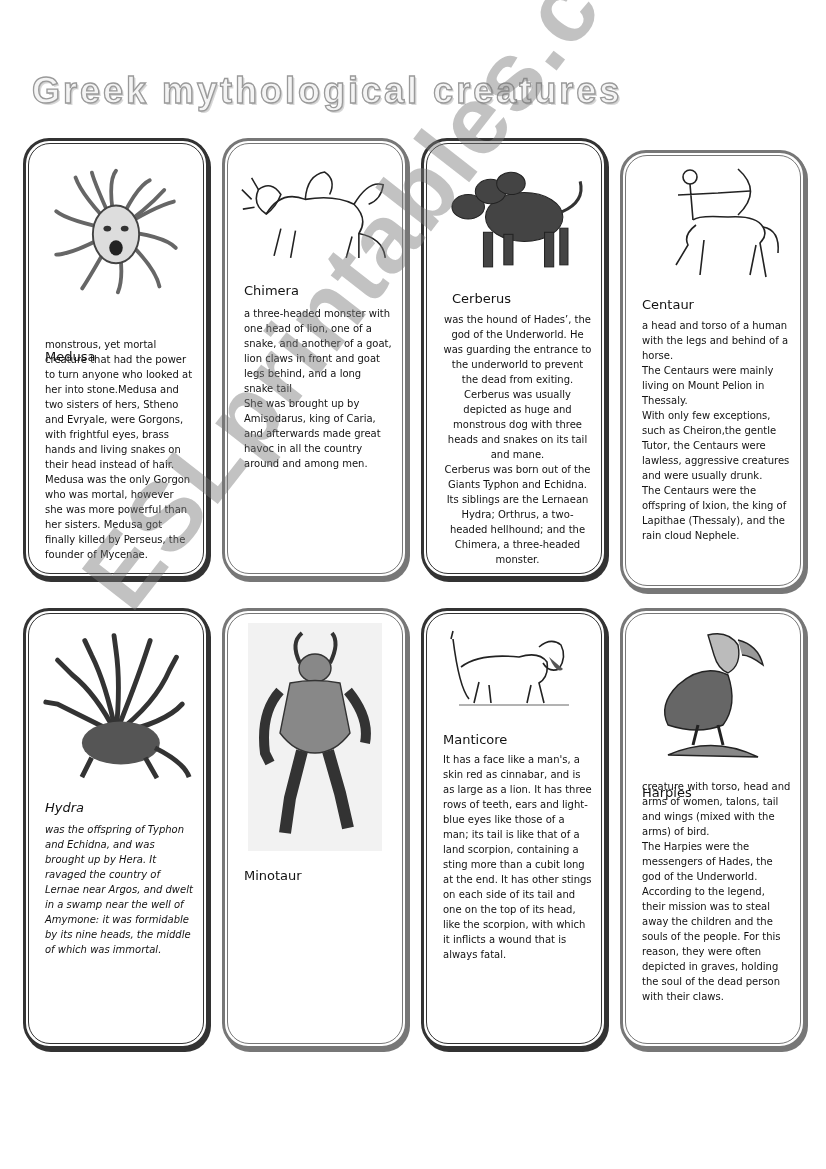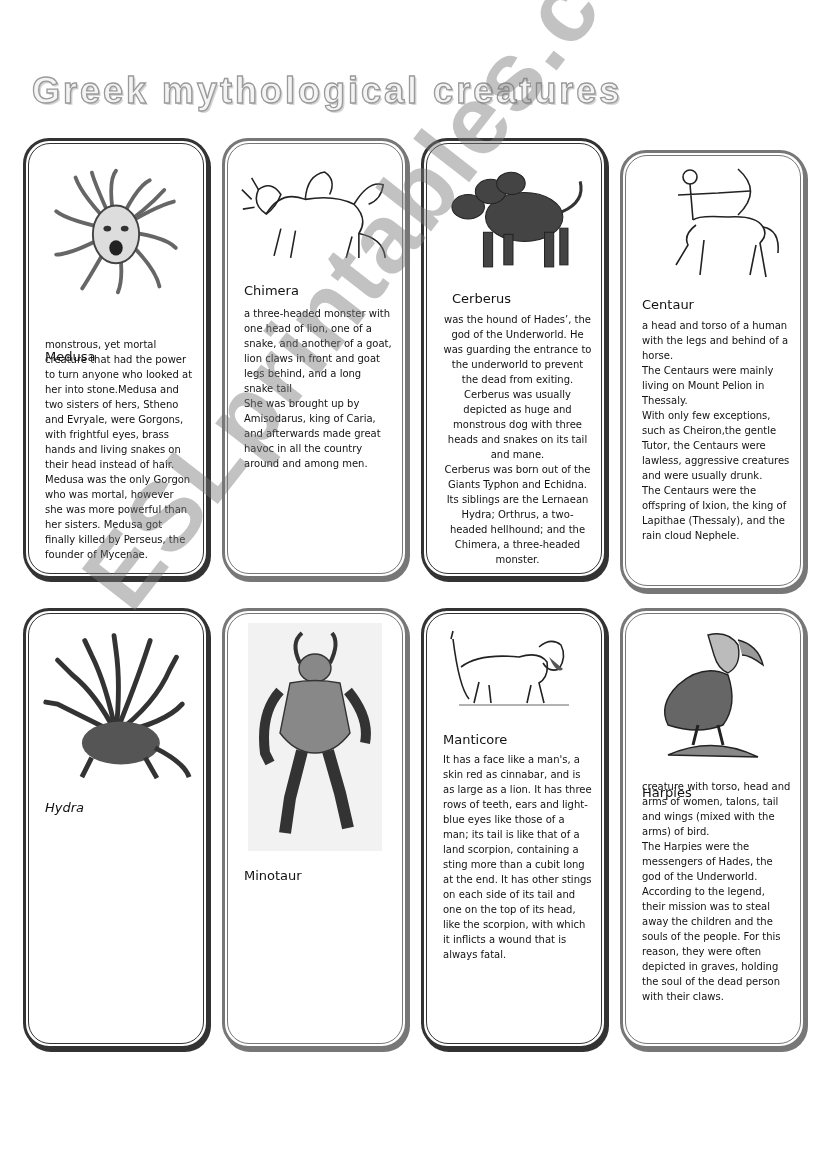--- a/index.html
+++ b/index.html
@@ -134,20 +134,21 @@
           <path d="M80 110 Q100 60 110 30 L115 15"></path>
         <path d="M80 110 Q120 80 135 45 L142 32"></path>
           <path d="M80 110 Q40 90 20 80 L8 78"></path>
         <path d="M80 110 Q130 100 148 80"></path>
       </g>
       <ellipse cx="85" cy="120" rx="40" ry="22" fill="#555"></ellipse>
       <path d="M55 135 L45 155 M110 135 L122 156 M120 125 Q150 140 155 155" stroke="#333" stroke-width="5" fill="none"></path>
     </svg>
   </div>
   <div class="name" style="top:189px;">Hydra</div>
+  <div class="desc" style="top:211px;">was the offspring of  Typhon and Echidna, and was brought up by Hera. It ravaged the country of Lernae near Argos, and dwelt in a swamp near the well of Amymone: it was formidable by its nine heads, the middle of which was immortal.</div>
 </div>
 
 <div class="card gray" style="left:222px; top:608px;">
   <div class="pic" style="top:12px; height:228px;">
     <svg viewBox="0 0 150 228">
       <rect x="8" y="0" width="134" height="228" fill="#f2f2f2"></rect>
       <g fill="#888" stroke="#333" stroke-width="1.4">
         <path d="M60 40 Q50 20 62 10 M90 40 Q100 20 92 10" fill="none" stroke-width="4"></path>
         <ellipse cx="75" cy="45" rx="16" ry="14"></ellipse>
         <path d="M50 60 Q75 55 100 60 L110 110 Q95 130 75 130 Q55 130 40 110 Z"></path>

